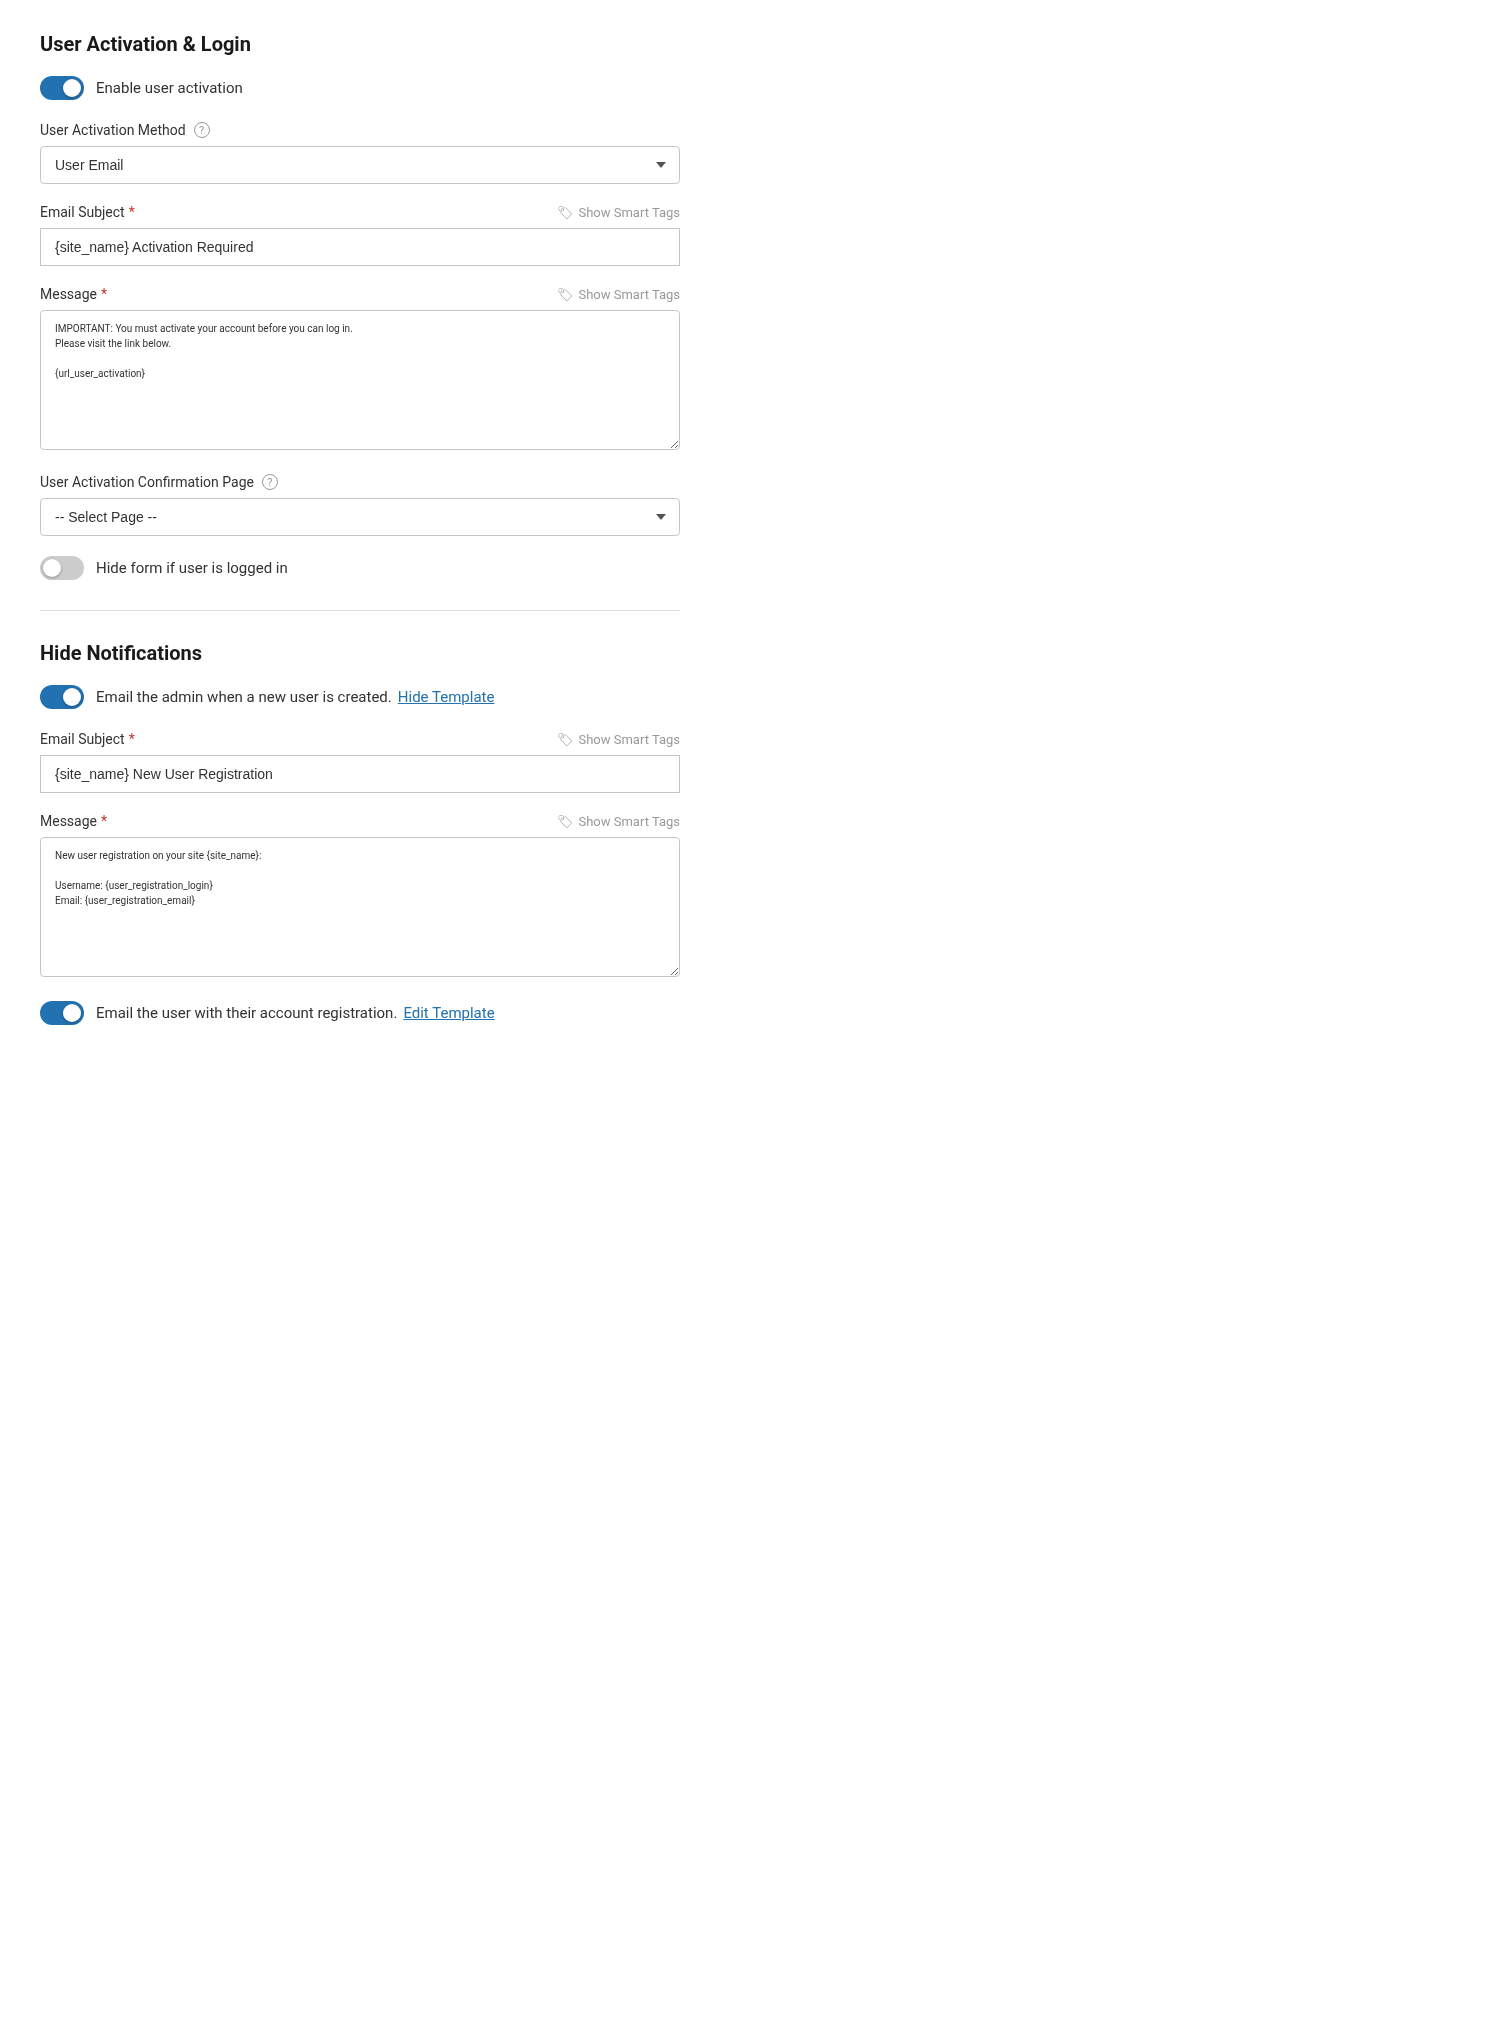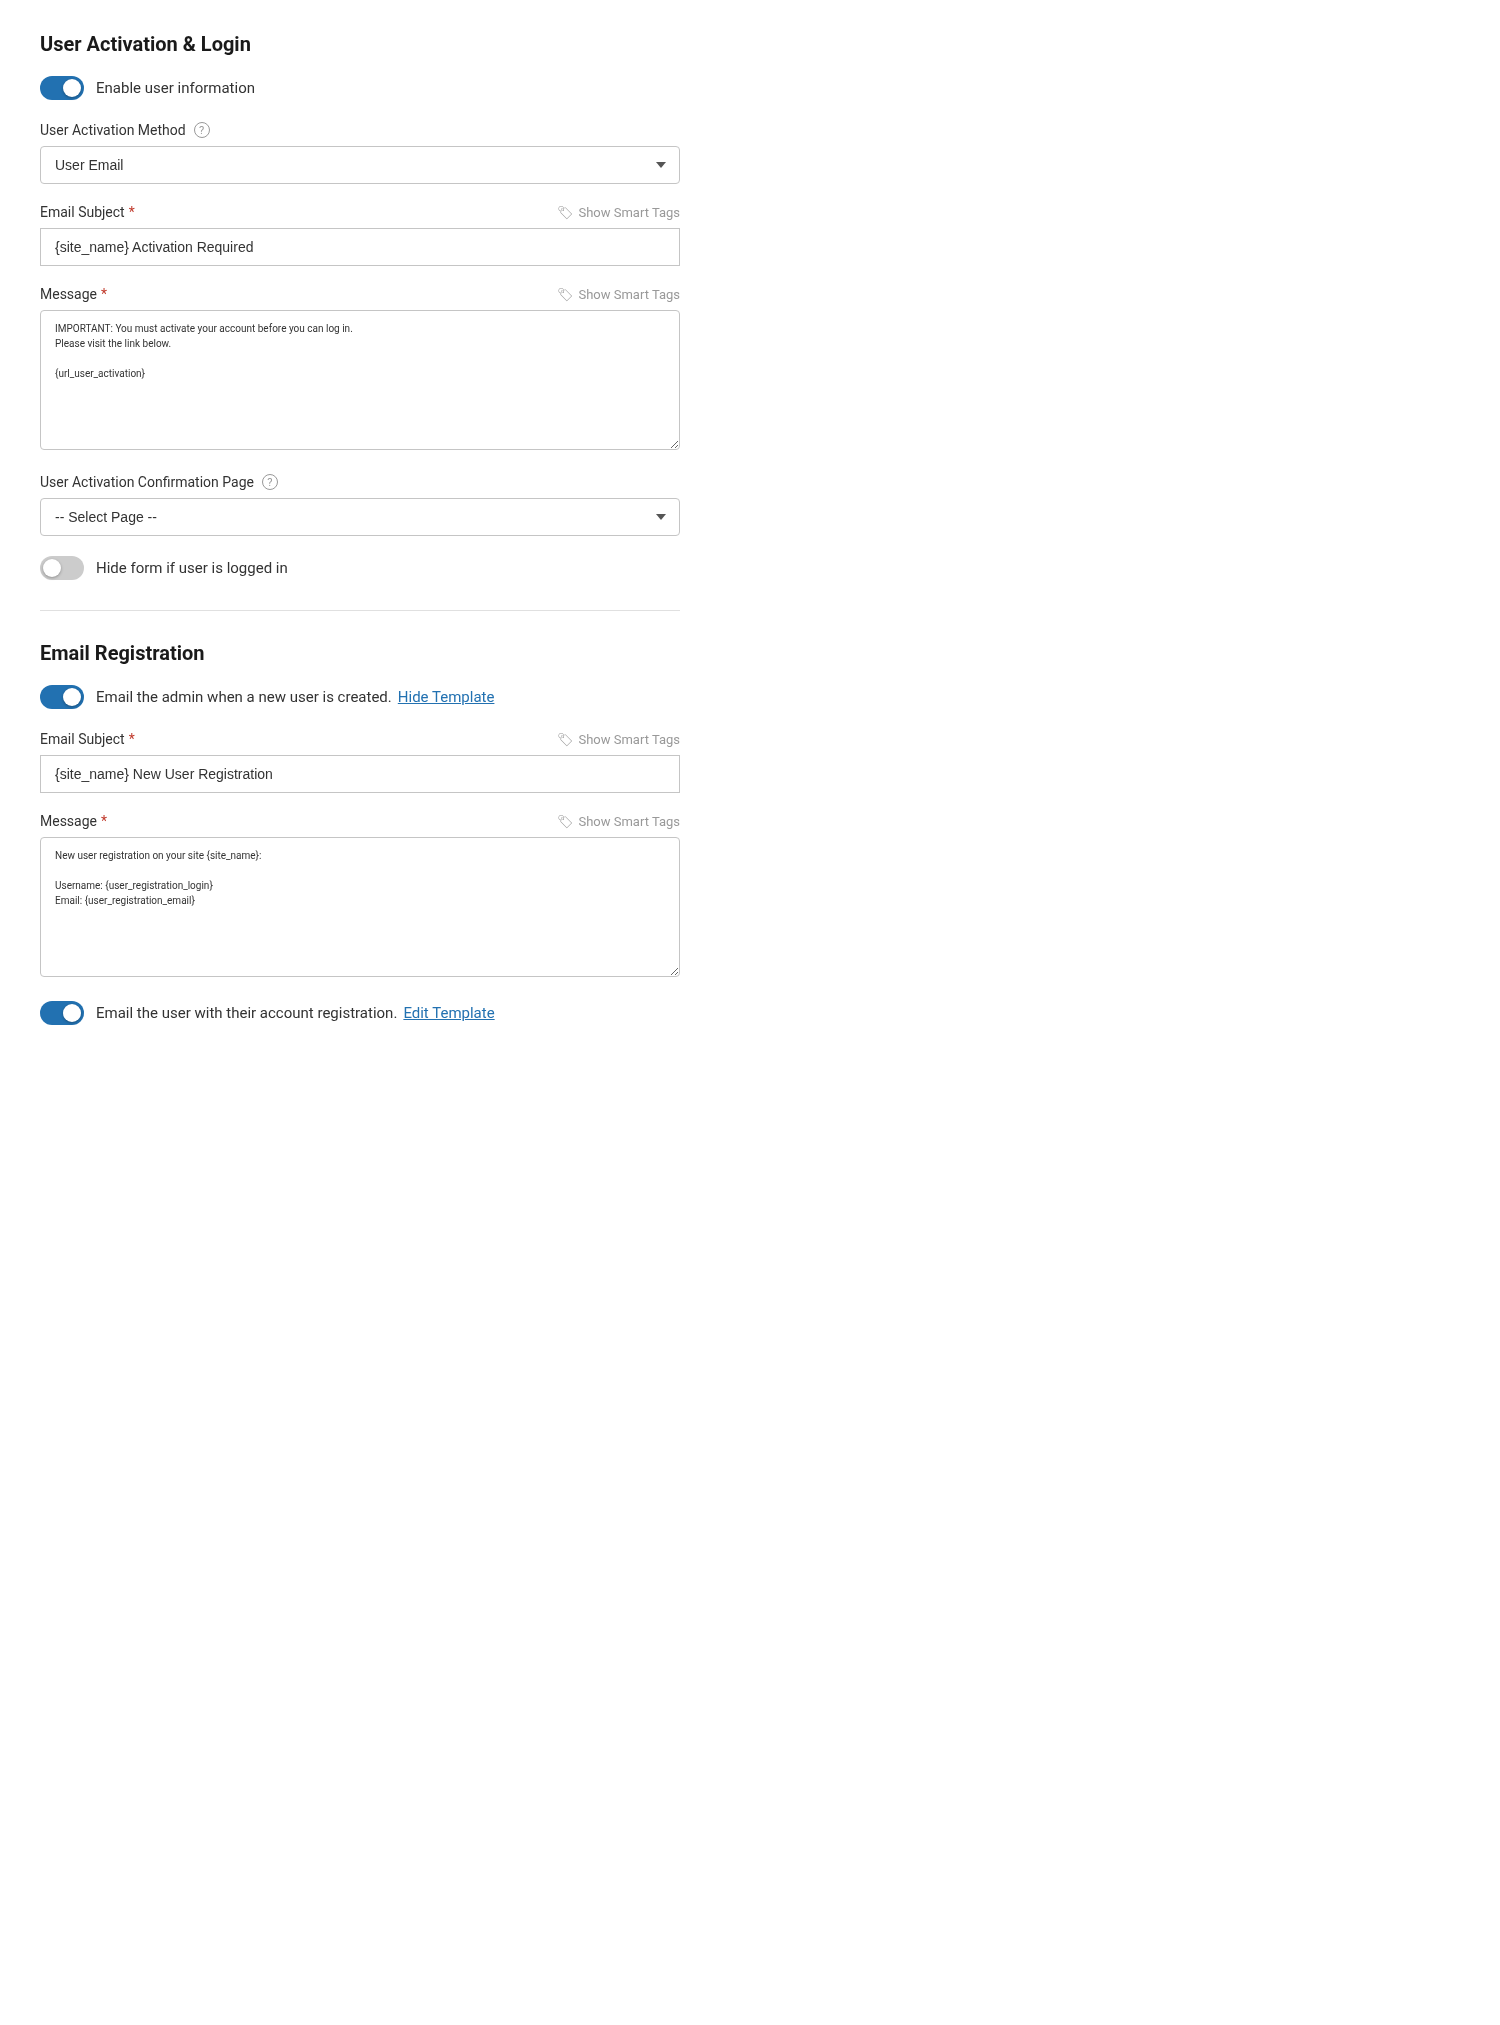--- a/index.html
+++ b/index.html
@@ -208,21 +208,21 @@
 <div>
 
   <h2 class="section-title">User Activation &amp; Login</h2>
 
   <div class="toggle-row">
     <div class="toggle">
       <div class="toggle-track on">
         <div class="toggle-thumb"></div>
       </div>
     </div>
-    <span class="toggle-label">Enable user information</span>
+    <span class="toggle-label">Enable user activation</span>
   </div>
 
   <div class="field-group">
     <div class="field-label-row">
       <div class="field-label">
         <span>User Activation Method</span>
         <span class="help-icon">?</span>
       </div>
     </div>
     <div class="select-wrapper">
@@ -288,21 +288,21 @@
     </div>
     <span class="toggle-label">Hide form if user is logged in</span>
   </div>
 
 </div>
 
 <div class="divider"></div>
 
 <div>
 
-  <h2 class="section-title">Email Registration</h2>
+  <h2 class="section-title">Hide Notifications</h2>
 
   <div class="toggle-row">
     <div class="toggle">
       <div class="toggle-track on">
         <div class="toggle-thumb"></div>
       </div>
     </div>
     <span class="toggle-label-with-link">
       <span>Email the admin when a new user is created.</span>
       <a class="inline-link">Hide Template</a>

